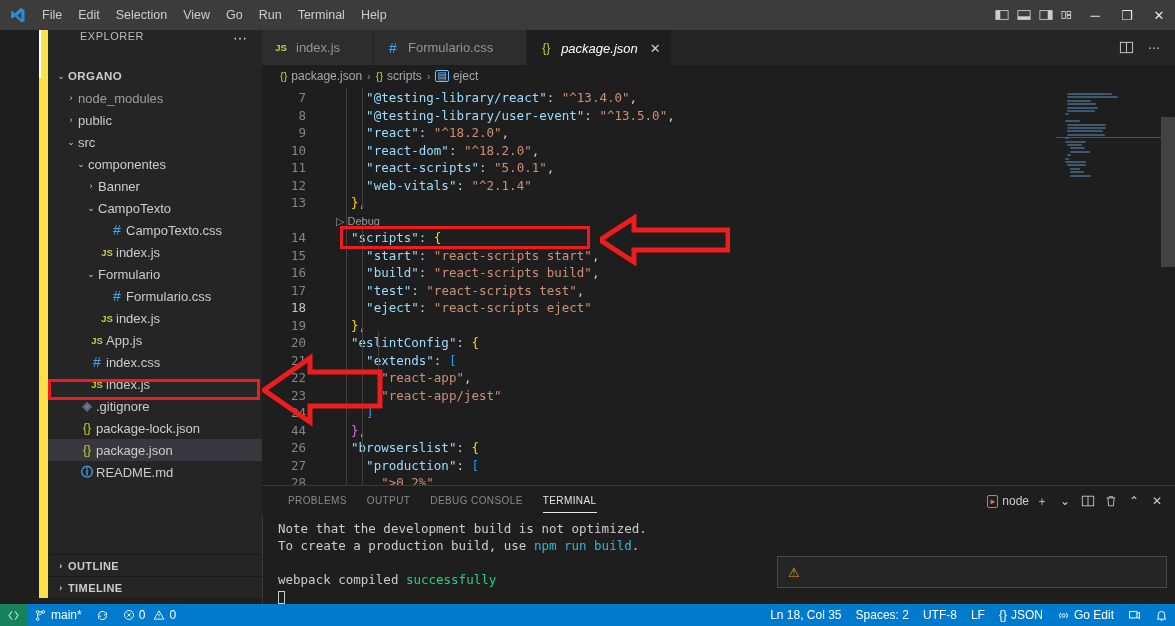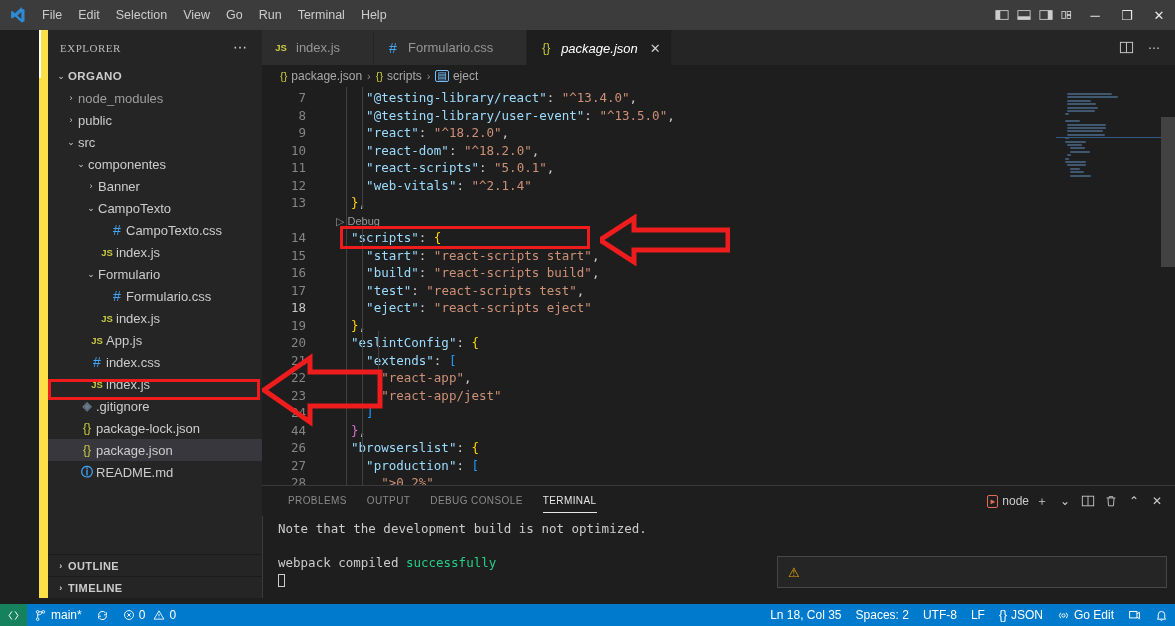--- a/index.html
+++ b/index.html
@@ -60,22 +60,22 @@
   }
   .act-badge.small { min-width: 15px; padding: 0; }
   #act-bottom { margin-top: auto; display: flex; flex-direction: column; }
 
   
   #sidebar {
     position: absolute; top: 30px; left: 48px; width: 214px; height: 568px;
     background: #252526; display: flex; flex-direction: column;
   }
   #sidebar-header {
-    height: 35px; display: flex; align-items: center;
-    padding: 0 8px 0 12px; font-size: 11px; letter-spacing: .5px; color: #bbbbbb; font-family: Liberation Serif, serif;
+    height: 35px; display: flex; align-items: flex-start;
+    padding: 0 8px 0 32px; font-size: 11px; letter-spacing: .5px; color: #bbbbbb;
   }
   #sidebar-actions { margin-left: auto; padding-right: 6px; color: #cccccc; font-size: 14px; letter-spacing: 1px; cursor: pointer; }
   #tree { flex: 1; overflow: hidden; font-size: 13px; }
   .tree-row {
     height: 22px; display: flex; align-items: center; cursor: pointer;
     white-space: nowrap; position: relative; color: #cccccc;
   }
   .tree-row.selected { background: #37373d; }
   .twisty {
     width: 14px; min-width: 14px; display: flex; align-items: center; justify-content: center;
@@ -605,20 +605,21 @@
           </svg>
       </div>
       <div class="pbtn">⌃</div>
       <div class="pbtn">✕</div>
     </div>
   </div>
   <div id="terminal-body">
     <div id="term-left-border"></div>
     <div id="term-lines">
         <div class="tline"><span>Note that the development build is not optimized.</span></div>
+        <div class="tline"><span>To create a production build, use </span><span class="t-cyan">npm run build</span><span>.</span></div>
         <div class="tline">&nbsp;</div>
         <div class="tline"><span>webpack compiled </span><span class="t-green">successfully</span></div>
       </div>
     <div class="tline">
       <span id="cursor-block"></span>
     </div>
   </div>
 </div>
 
 <div id="notification">

